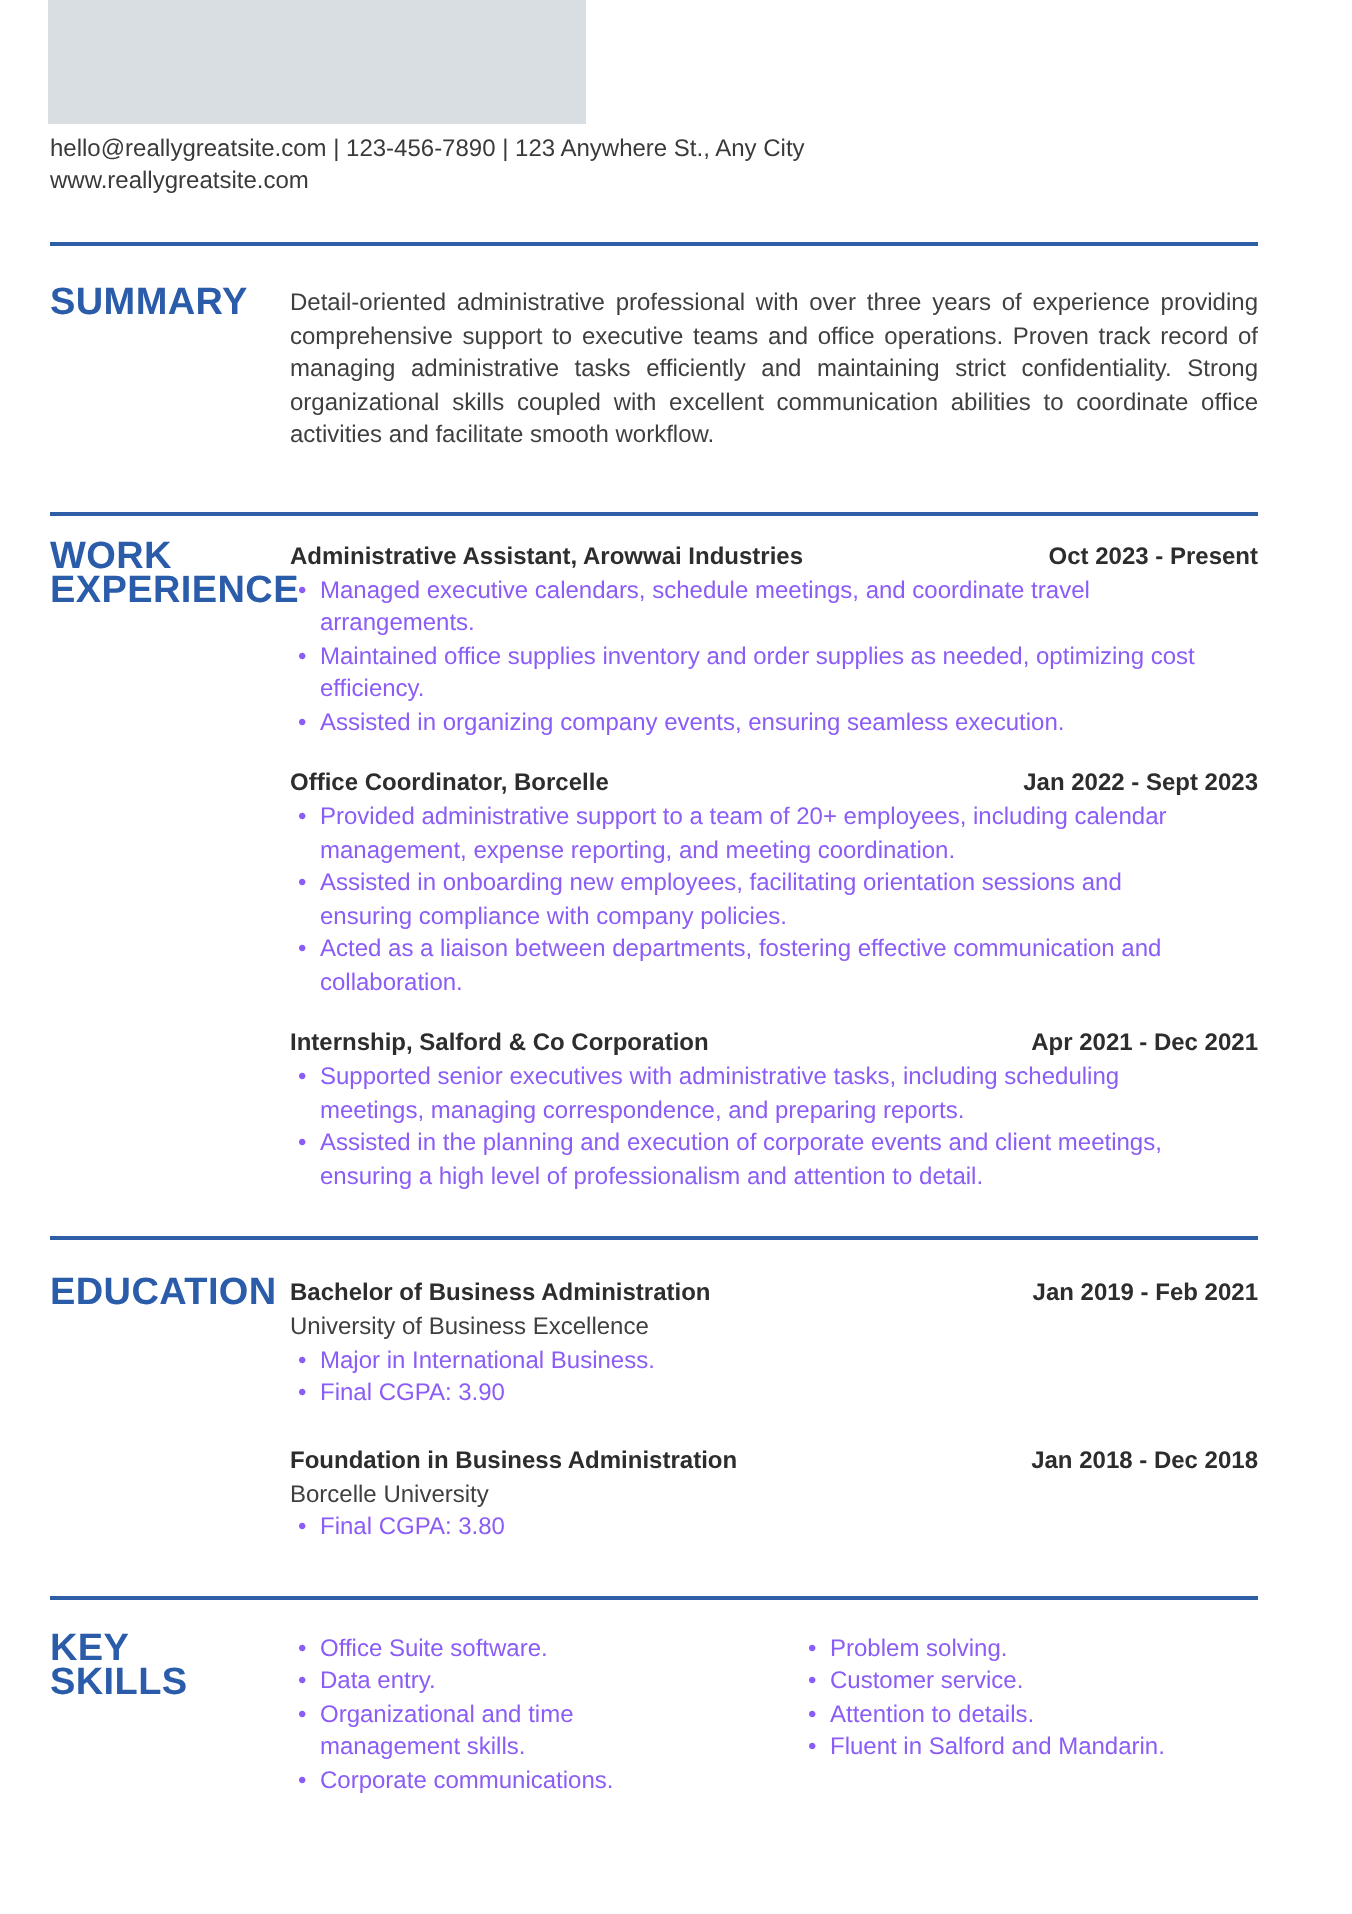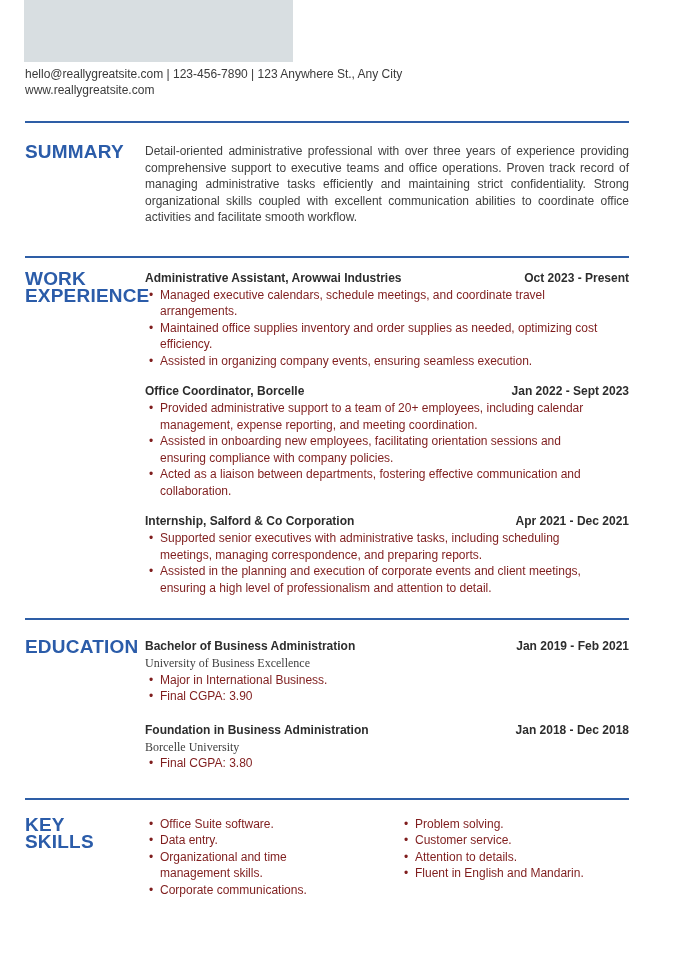--- a/index.html
+++ b/index.html
@@ -73,27 +73,26 @@
     font-weight: bold;
     color: #2d2d2d;
     line-height: 17px;
     gap: 16px;
   }
   .entry-dates { white-space: nowrap; margin-left: 12px; text-align: right; }
   .entry-sub {
     font-size: 12px;
     line-height: 16.5px;
     color: #3f3f3f;
-    font-family: Liberation Serif, serif;
   }
   ul.bullets {
     list-style: none;
     font-size: 12px;
     line-height: 16.5px;
-    color: #7f1d1d;
+    color: #8b5cf6;
   }
   ul.bullets li {
     position: relative;
     padding-left: 15px;
   }
   ul.bullets li::before {
     content: "\2022";
     position: absolute;
     left: 4px;
     top: 0;
@@ -202,19 +201,19 @@
         <ul class="bullets skills-col1">
           <li>Office Suite software.</li>
           <li>Data entry.</li>
           <li>Organizational and time management skills.</li>
           <li>Corporate communications.</li>
         </ul>
         <ul class="bullets skills-col2">
           <li>Problem solving.</li>
           <li>Customer service.</li>
           <li>Attention to details.</li>
-          <li>Fluent in English and Mandarin.</li>
+          <li>Fluent in Salford and Mandarin.</li>
         </ul>
       </div>
     </div>
 
   </div>
 </div>
 
 </body></html>

